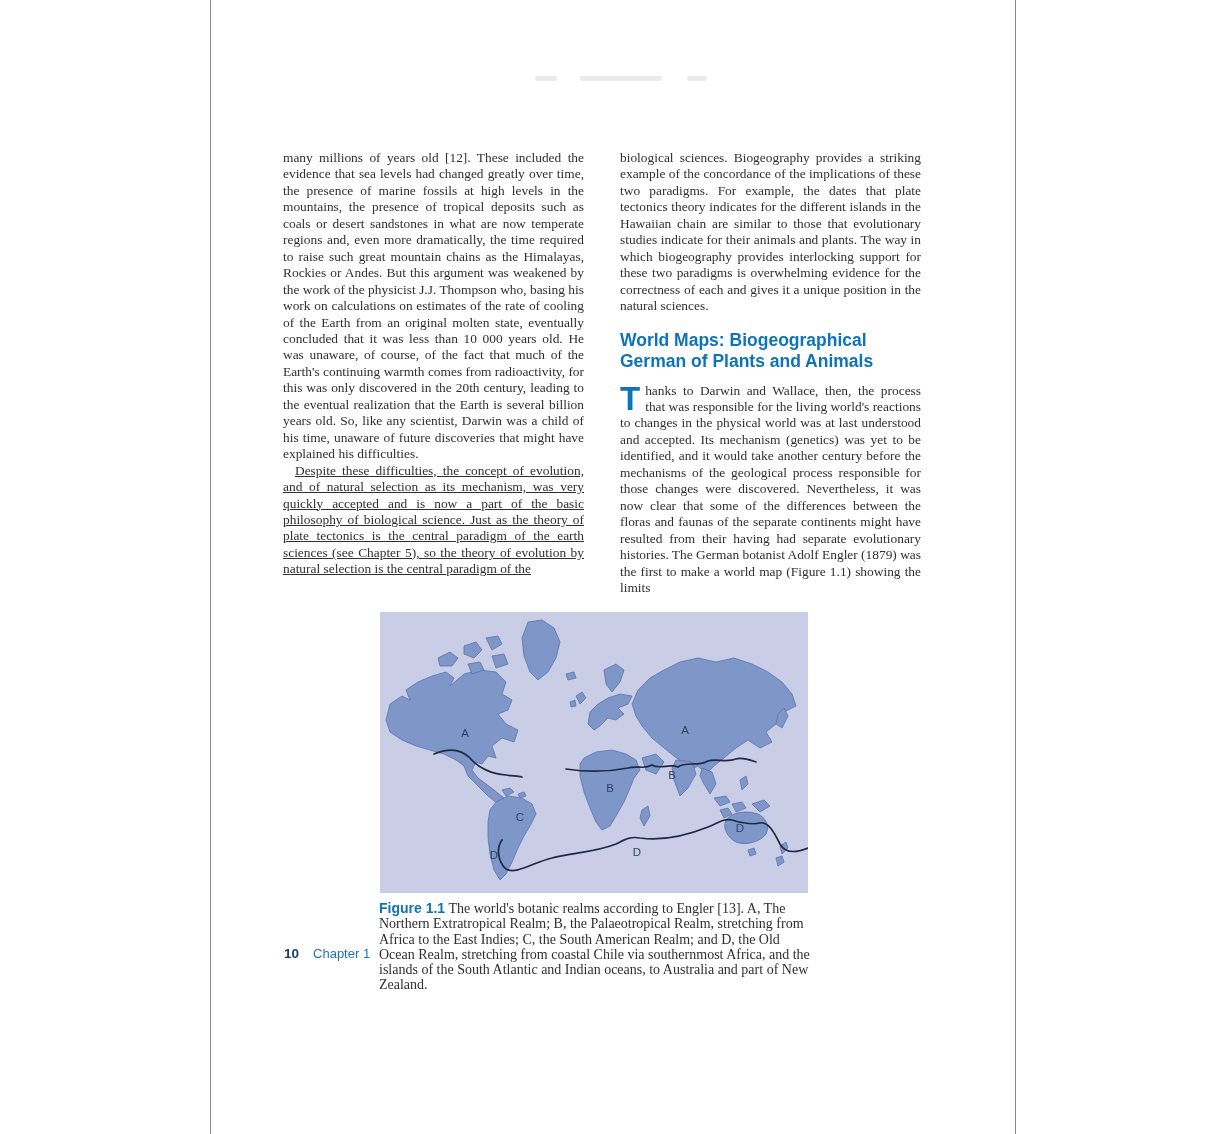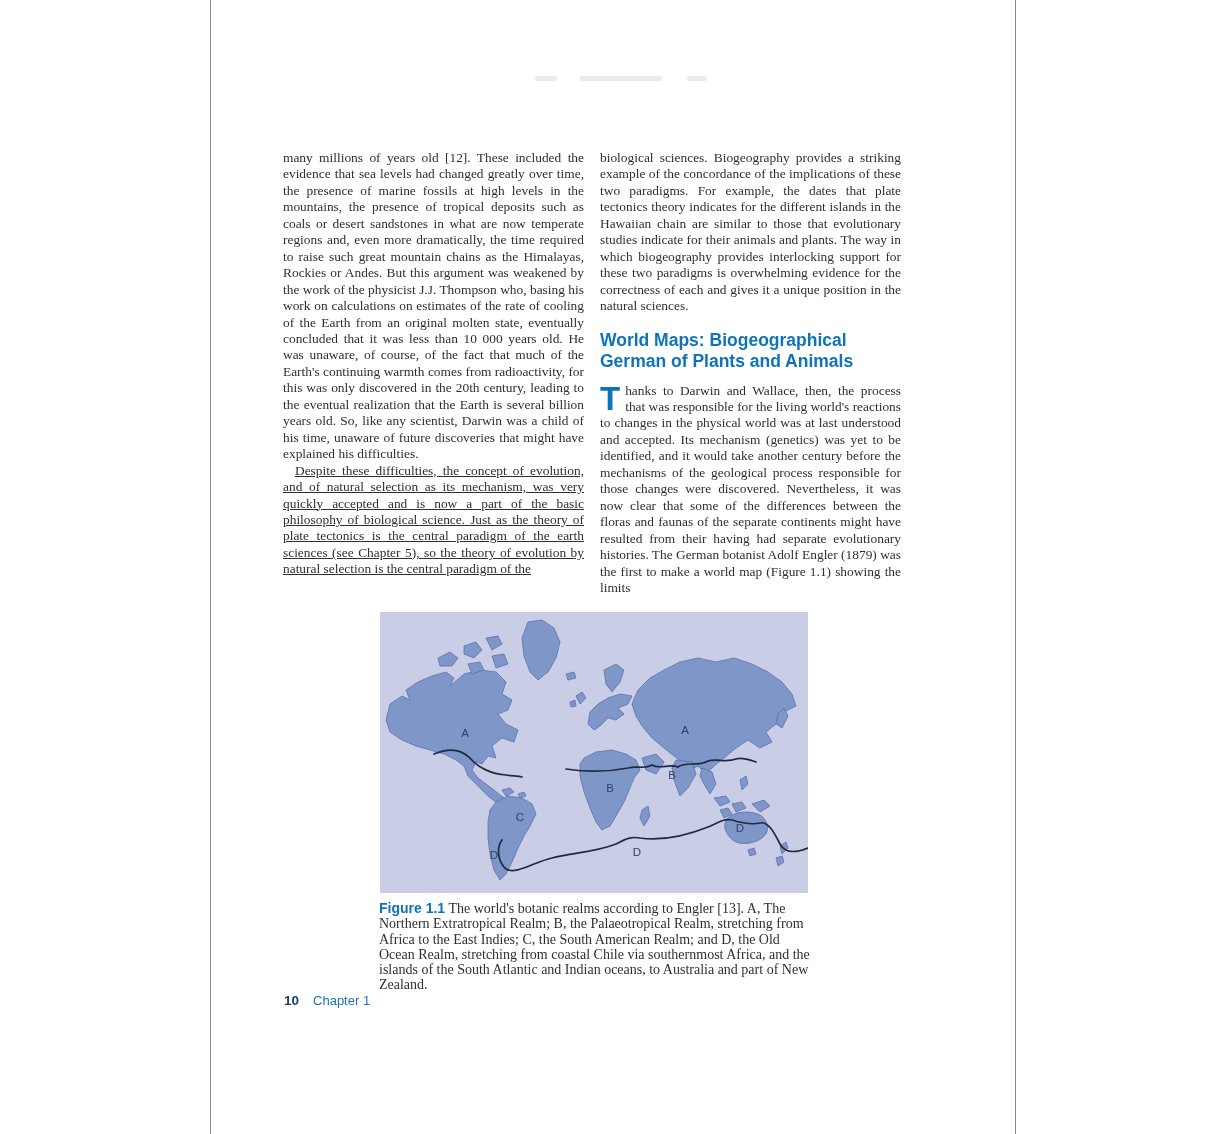--- a/index.html
+++ b/index.html
@@ -36,21 +36,21 @@
   .ghost.g1{left:535px;top:76px;width:22px;}
   .ghost.g2{left:580px;top:76px;width:82px;}
   .ghost.g3{left:687px;top:76px;width:20px;}
 
   .col{
     position:absolute;top:150px;width:301px;
     font-size:13.4px;line-height:16.45px;
     text-align:justify;
   }
   .col.left{left:283px;}
-  .col.right{left:600px;}
+  .col.right{left:620px;}
   .col p{margin:0;}
   .col p.indent{text-indent:12px;text-decoration:underline;}
 
   .section-heading{
     font-family:"Liberation Sans", sans-serif;
     font-weight:bold;
     font-size:17.5px;line-height:21px;
     color:var(--accent-blue);
     margin:15px 0 11px 0;
   }
@@ -83,21 +83,21 @@
     font-size:14px;line-height:15.3px;
     text-align:left;
   }
   .figure-caption .fig-label{
     font-family:"Liberation Sans", sans-serif;
     font-weight:bold;
     color:var(--accent-blue);
   }
 
   .footer{
-    position:absolute;left:284px;top:993px;
+    position:absolute;left:284px;top:946px;
     font-family:"Liberation Sans", sans-serif;
     font-size:13.5px;
   }
   .footer .pagenum{font-weight:bold;color:var(--page-number-color);}
   .footer .chapter{color:var(--chapter-label-color);margin-left:14px;font-size:13px;}
 </style>
 </head>
 <body>
 
 <div class="canvas">

